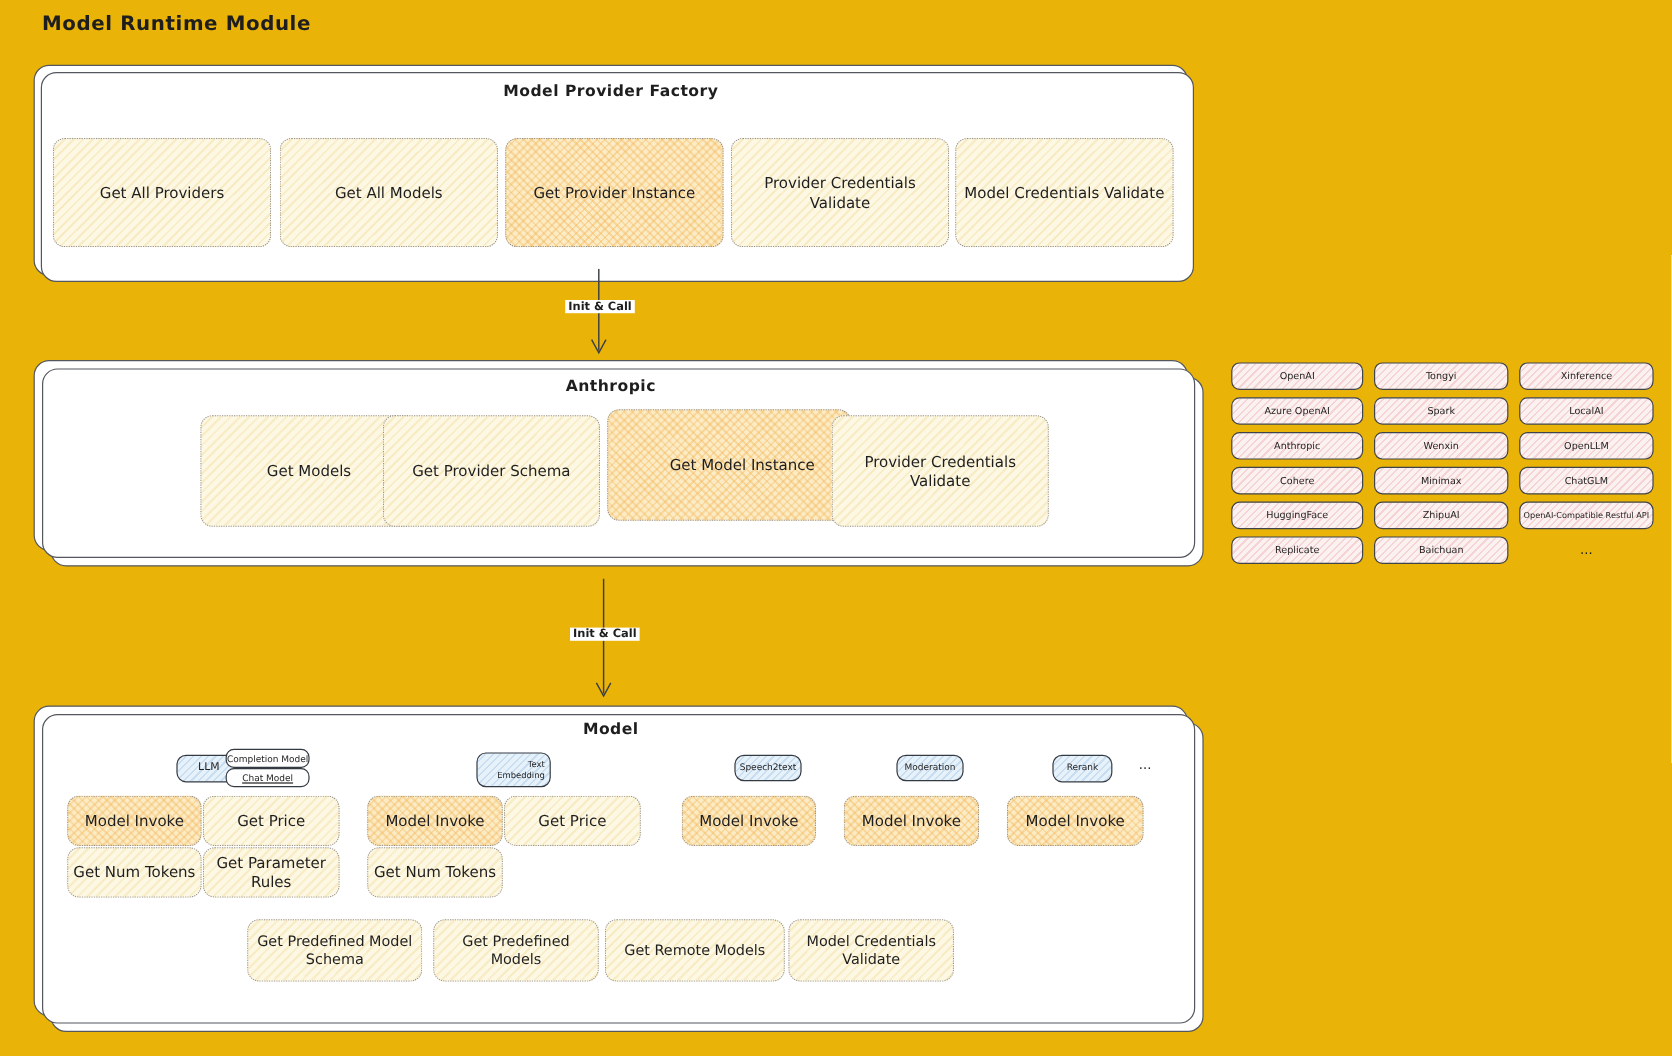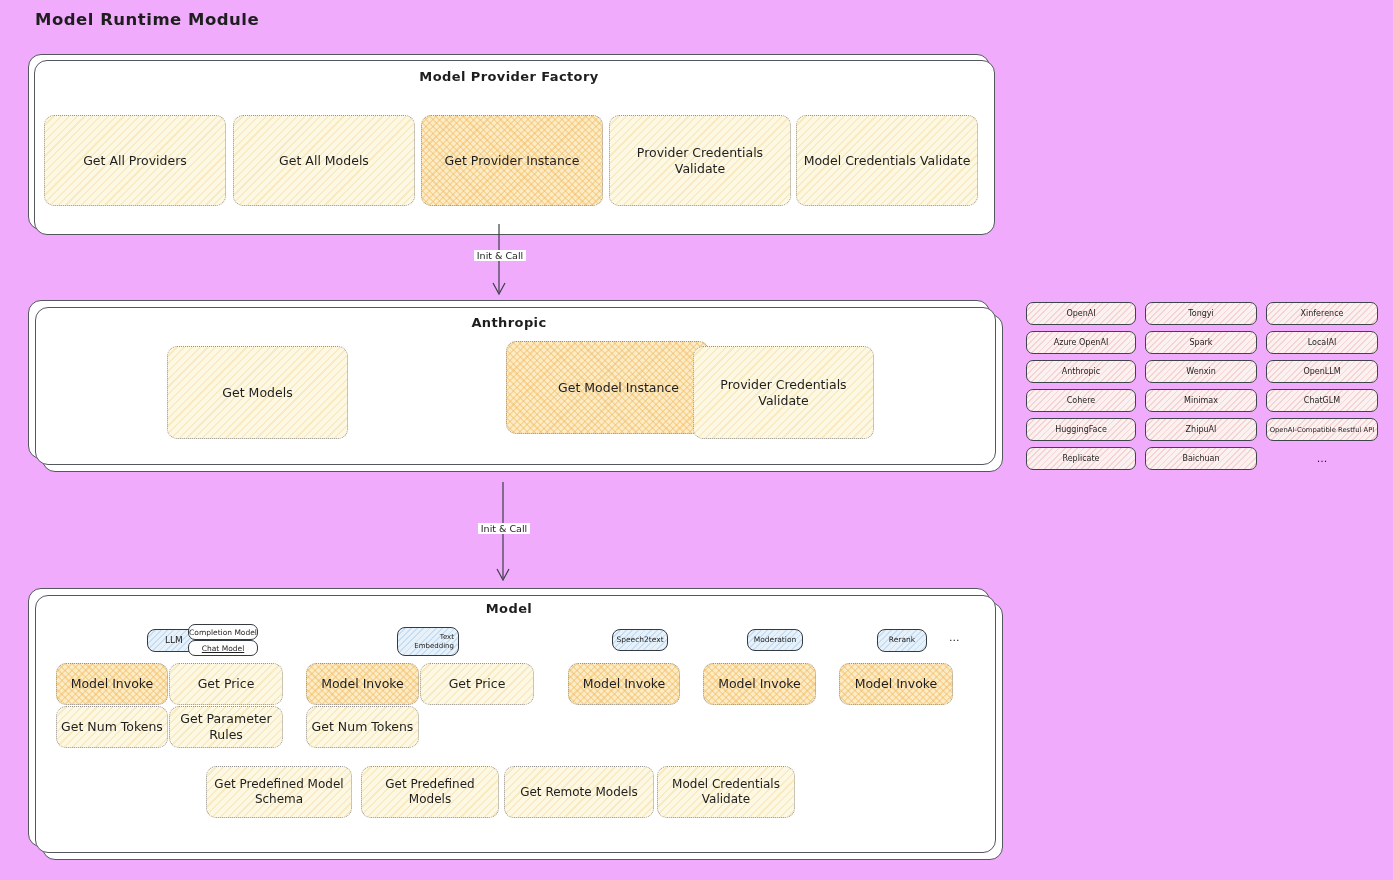--- a/index.html
+++ b/index.html
@@ -1,16 +1,16 @@
 <!DOCTYPE html>
 <html><head>
 <meta charset="utf-8">
 <style>
   html,body{margin:0;padding:0;background:#ffffff;}
-  .canvas{position:relative;width:1393px;height:880px;background:#f0abfc;overflow:hidden;
+  .canvas{position:relative;width:1393px;height:880px;background:#eab308;overflow:hidden;
           font-family:"DejaVu Sans","Liberation Sans",sans-serif;color:#1e1e1e;}
 
   
   .panel{position:absolute;background:#fff;border:1.4px solid #54575d;border-radius:13px;z-index:0;}
   .panel.stack1::before{content:"";position:absolute;inset:5px -6px -6px 5px;border:1.3px solid #54575d;
         border-radius:13px;z-index:-1;background:#fff;}
   .panel.stack2::before{content:"";position:absolute;inset:6px -7px -7px 6px;border:1.3px solid #54575d;
         border-radius:13px;z-index:-1;background:#fff;}
   .panel.stack2::after{content:"";position:absolute;inset:13px -14px -14px 13px;border:1.3px solid #54575d;
         border-radius:13px;z-index:-2;background:#fff;}
@@ -36,21 +36,21 @@
 
   
   .grid{position:absolute;display:grid;grid-template-columns:110px 112px 112px;gap:6px 9px;grid-auto-rows:23px;}
   .pv{border:1.3px solid #3f444a;border-radius:7px;font-size:8px;
       background-color:#fcf1f1;
       background-image:repeating-linear-gradient(135deg,rgba(230,135,135,.28) 0px,rgba(230,135,135,.28) 1.3px,transparent 1.3px,transparent 4.4px);
       display:flex;align-items:center;justify-content:center;text-align:center;}
   .pv.small{font-size:6.8px;white-space:nowrap;}
   .pv.nobox{border:none;background:none;font-size:11px;}
 
-  .arrow{position:absolute;display:flex;flex-direction:column;align-items:center;}
+  .arrow{position:absolute;display:flex;flex-direction:column;align-items:center;font-weight:bold;}
   .arrow .lbl{position:absolute;background:#fff;padding:0 3px;font-size:9.5px;white-space:nowrap;}
 
   .title{position:absolute;font-size:16.5px;font-weight:600;letter-spacing:.5px;}
   .ellipsis{position:absolute;font-size:11px;}
 </style>
 </head>
 <body>
 
 <div class="canvas">
 
@@ -69,20 +69,21 @@
     <svg width="28" height="72">
       <line x1="13" y1="0" x2="13" y2="68" stroke="#3a3f45" stroke-width="1.2"></line>
       <polyline points="7,59 13,70 19,59" fill="none" stroke="#3a3f45" stroke-width="1.2"></polyline>
     </svg>
     <span class="lbl" style="top:26px;">Init &amp; Call</span>
   </div>
 
   <div class="panel stack2" style="left:28px;top:300px;width:960px;height:157px;">
     <div class="panel-title" style="top:14px;">Anthropic</div>
     <div class="fn" style="left:102px;top:45px;width:175px;height:87px;margin-left:36px;">Get Models</div>
+    <div class="fn" style="left:290px;top:45px;width:175px;height:87px;">Get Provider Schema</div>
     <div class="fn hl" style="left:477px;top:40px;width:175px;height:87px;padding-left:24px;">Get Model Instance</div>
     <div class="fn" style="left:664px;top:45px;width:175px;height:87px;">Provider Credentials Validate</div>
   </div>
 
   <div class="grid" style="left:1026px;top:302px;width:352px;">
     <div class="pv">OpenAI</div>
     <div class="pv">Tongyi</div>
     <div class="pv">Xinference</div>
     <div class="pv">Azure OpenAI</div>
     <div class="pv">Spark</div>

